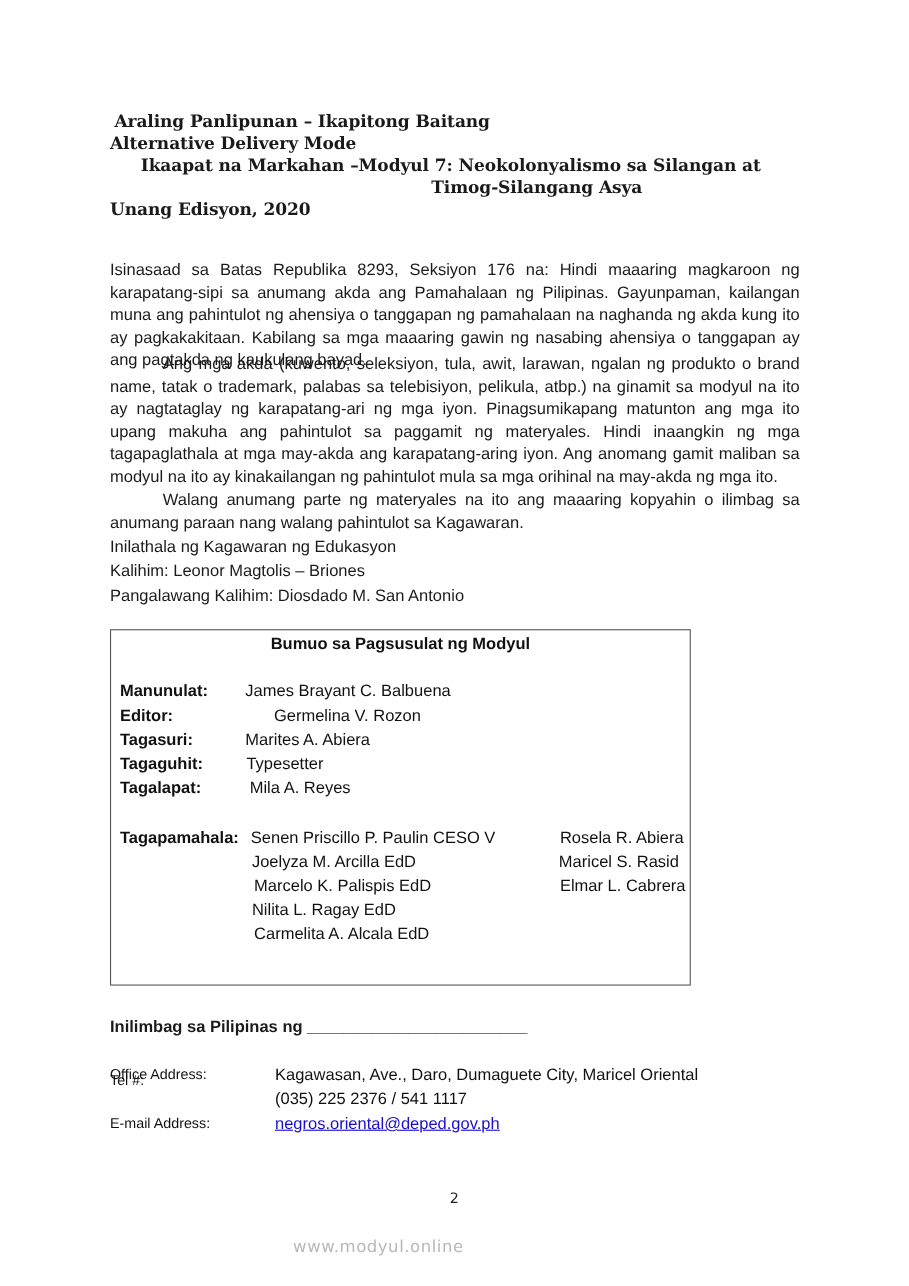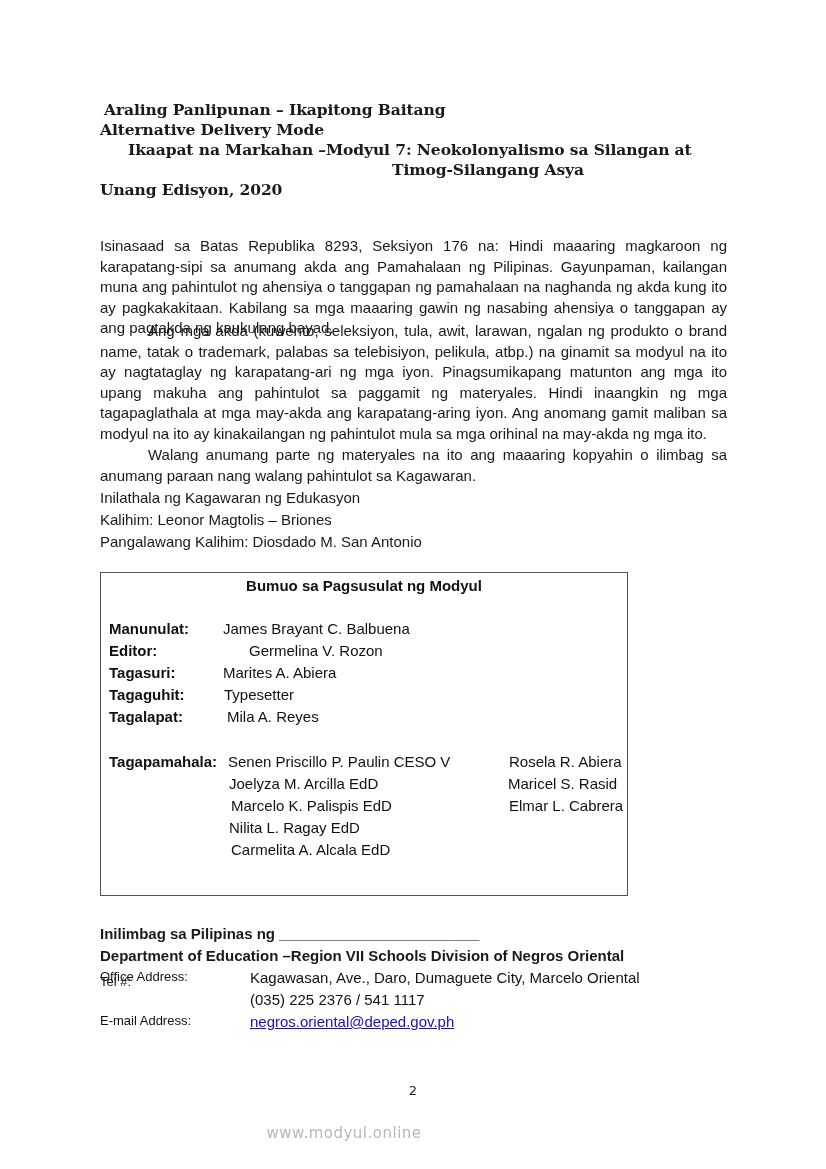--- a/index.html
+++ b/index.html
@@ -71,24 +71,23 @@
       <span class="cr-val" style="left:120px; top:66px;">Nilita L. Ragay EdD</span>
       <span class="cr-val" style="left:122px; top:88px;">Carmelita A. Alcala EdD</span>
 
       <span class="cr-val" style="left:400px; top:0;">Rosela R. Abiera</span>
       <span class="cr-val" style="left:399px; top:22px;">Maricel S. Rasid</span>
       <span class="cr-val" style="left:400px; top:44px;">Elmar L. Cabrera</span>
     </div>
   </div>
 
   <div class="line" style="top:925px; font-weight:bold;">Inilimbag sa Pilipinas ng ________________________</div>
-  <div class="line" style="top:947px; font-weight:bold;">Department of Education –Region VII Schools Division of Negros Oriental</div>
 
   <div class="addr-label" style="top:969px;">Office Address:</div>
-  <div class="addr-val" style="top:969px;">Kagawasan, Ave., Daro, Dumaguete City, Marcelo Oriental</div>
+  <div class="addr-val" style="top:969px;">Kagawasan, Ave., Daro, Dumaguete City, Maricel Oriental</div>
 
   <div class="addr-label" style="top:974px;">Tel #:</div>
   <div class="addr-val" style="top:991px;">(035) 225 2376 / 541 1117</div>
 
   <div class="addr-label" style="top:1013px;">E-mail Address:</div>
   <a class="addr-val email" style="top:1013px;">negros.oriental@deped.gov.ph</a>
 
   <div class="page-num">2</div>
   <div class="watermark">www.modyul.online</div>
 </div>

